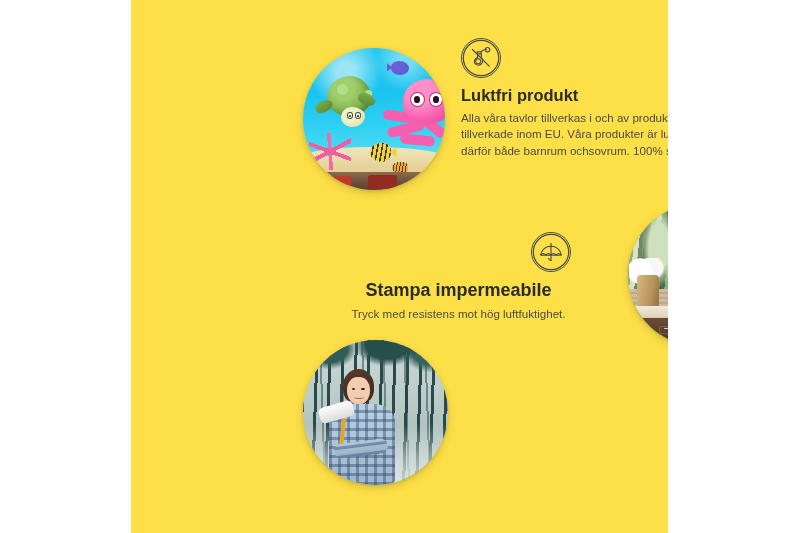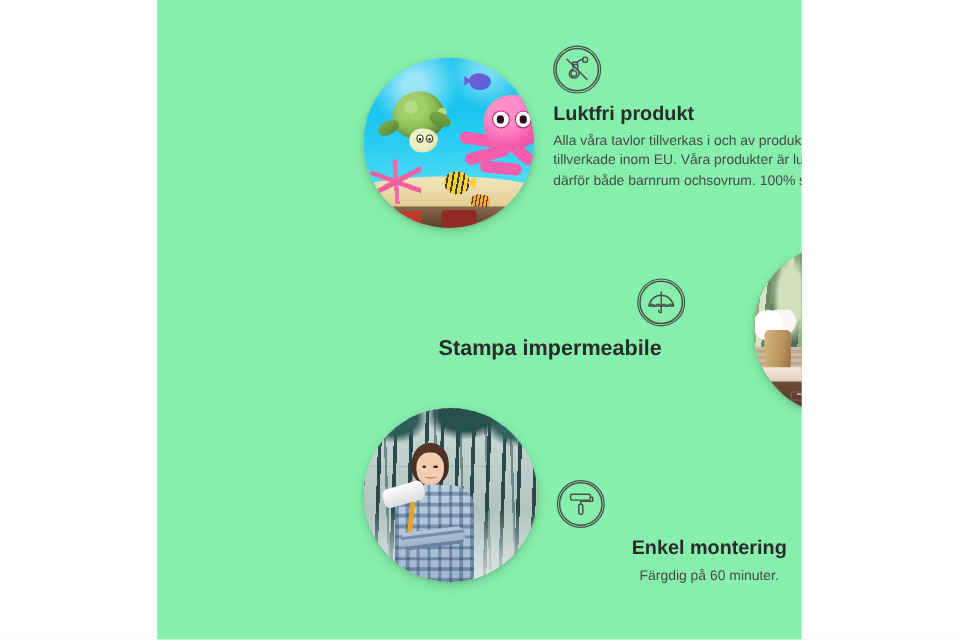--- a/index.html
+++ b/index.html
@@ -18,21 +18,21 @@
     width: 800px;
     height: 533px;
     background: #ffffff;
   }
   .panel {
     position: absolute;
     left: 131px;
     top: 0;
     width: 537px;
     height: 533px;
-    background: #86efac;
+    background: #fde047;
     overflow: hidden;
   }
 
   
   .photo {
     position: absolute;
     border-radius: 50%;
     overflow: hidden;
     box-shadow: 0 3px 9px rgba(0,0,0,0.16), 0 1px 3px rgba(0,0,0,0.10);
   }
@@ -396,29 +396,18 @@
       <div class="icon-wrap">
         <svg class="icon-circle" viewBox="0 0 40 40">
           <circle cx="20" cy="20" r="18.6" fill="none" stroke="#4c4c4c" stroke-width="1.3"></circle>
           <path d="M9.2 23.2 a10.9 10.9 0 0 1 21.6 0 z" fill="none" stroke="#4c4c4c" stroke-width="1.25" stroke-linejoin="round"></path>
           <path d="M9.2 23.2 q2.7 -3.4 5.4 0 q2.7 -3.4 5.4 0 q2.7 -3.4 5.4 0 q2.7 -3.4 5.4 0" fill="none" stroke="#4c4c4c" stroke-width="1.15" stroke-linejoin="round"></path>
           <line x1="20" y1="11.0" x2="20" y2="29.0" stroke="#4c4c4c" stroke-width="1.2" stroke-linecap="round"></line>
           <path d="M20 29.0 a2.3 2.3 0 0 1 -2.3 -2.3" fill="none" stroke="#4c4c4c" stroke-width="1.2" stroke-linecap="round"></path>
         </svg>
       </div>
       <p class="f-title">Stampa impermeabile</p>
+      <p class="f-desc">Tryck med resistens mot hög luftfuktighet.</p>
     </div>
 
-    <div class="feature feature-mount">
-      <div class="icon-wrap">
-        <svg class="icon-circle" viewBox="0 0 40 40">
-          <circle cx="20" cy="20" r="18.6" fill="none" stroke="#4c4c4c" stroke-width="1.3"></circle>
-          <rect x="11.0" y="11.4" width="17.4" height="5.2" rx="1.4" fill="none" stroke="#4c4c4c" stroke-width="1.25"></rect>
-          <path d="M28.4 14.0 l2.0 0 l0 3.6 l-10.6 0 l0 2.6" fill="none" stroke="#4c4c4c" stroke-width="1.2" stroke-linejoin="round"></path>
-          <rect x="18.2" y="20.2" width="3.6" height="8.8" rx="1.3" fill="none" stroke="#4c4c4c" stroke-width="1.25"></rect>
-        </svg>
-      </div>
-      <p class="f-title">Enkel montering</p>
-      <p class="f-desc">Färgdig på 60 minuter.</p>
-    </div>
 
   </div>
 </div>
 
 </body></html>

